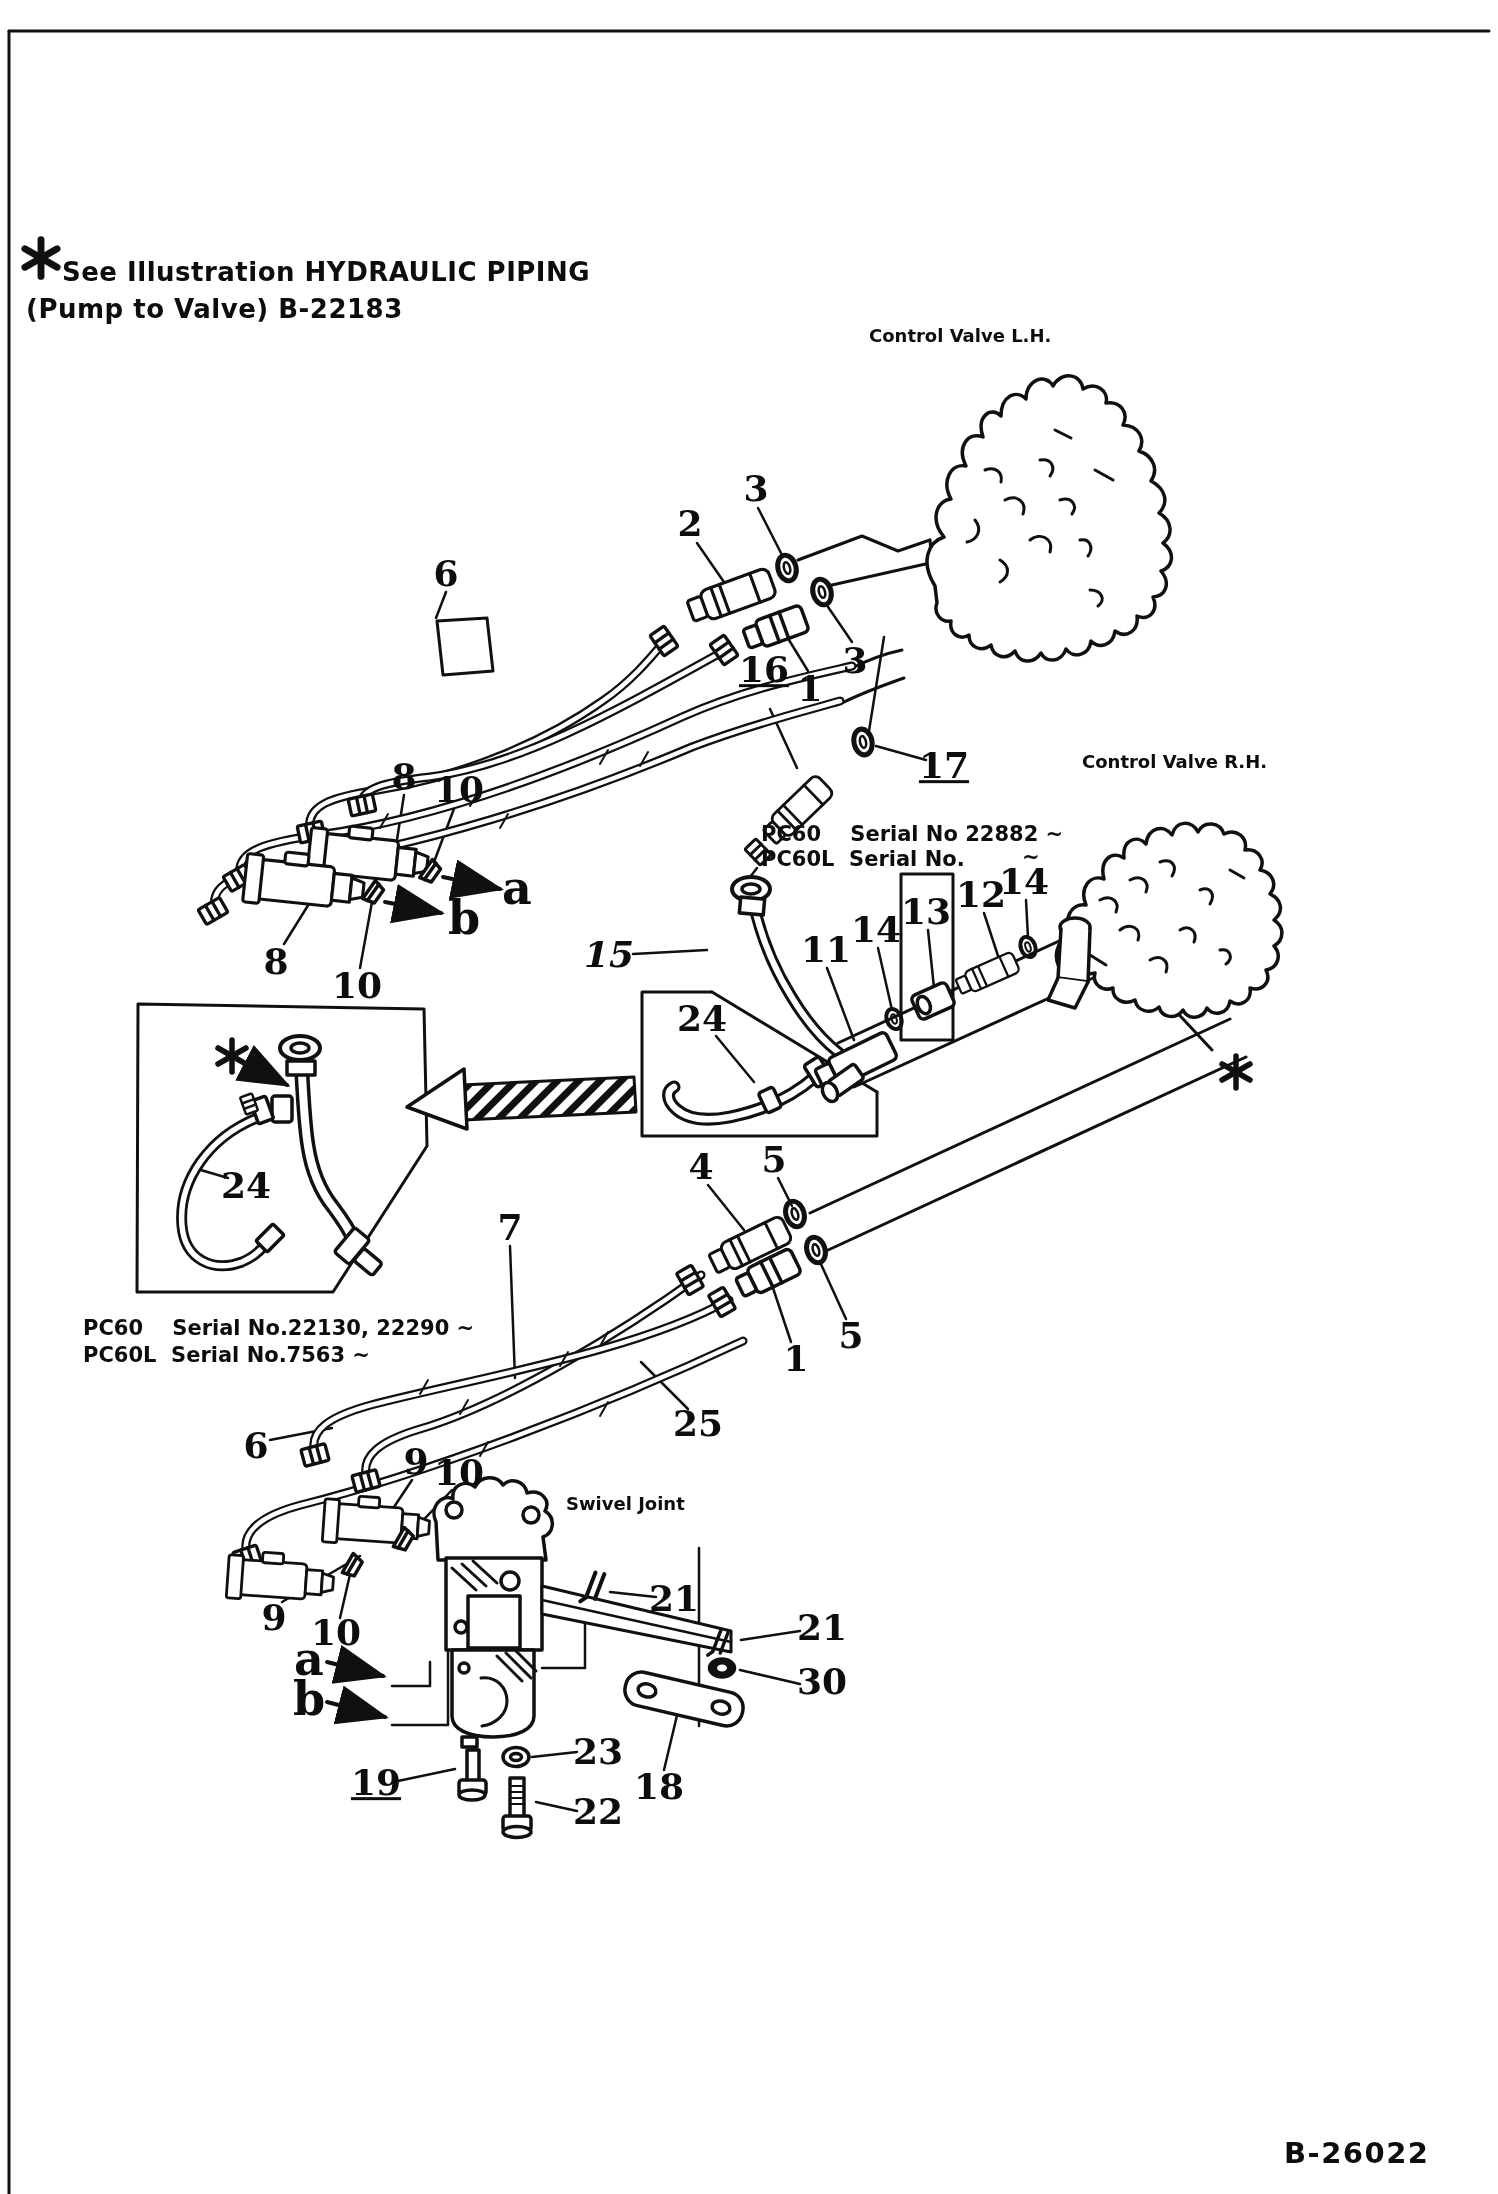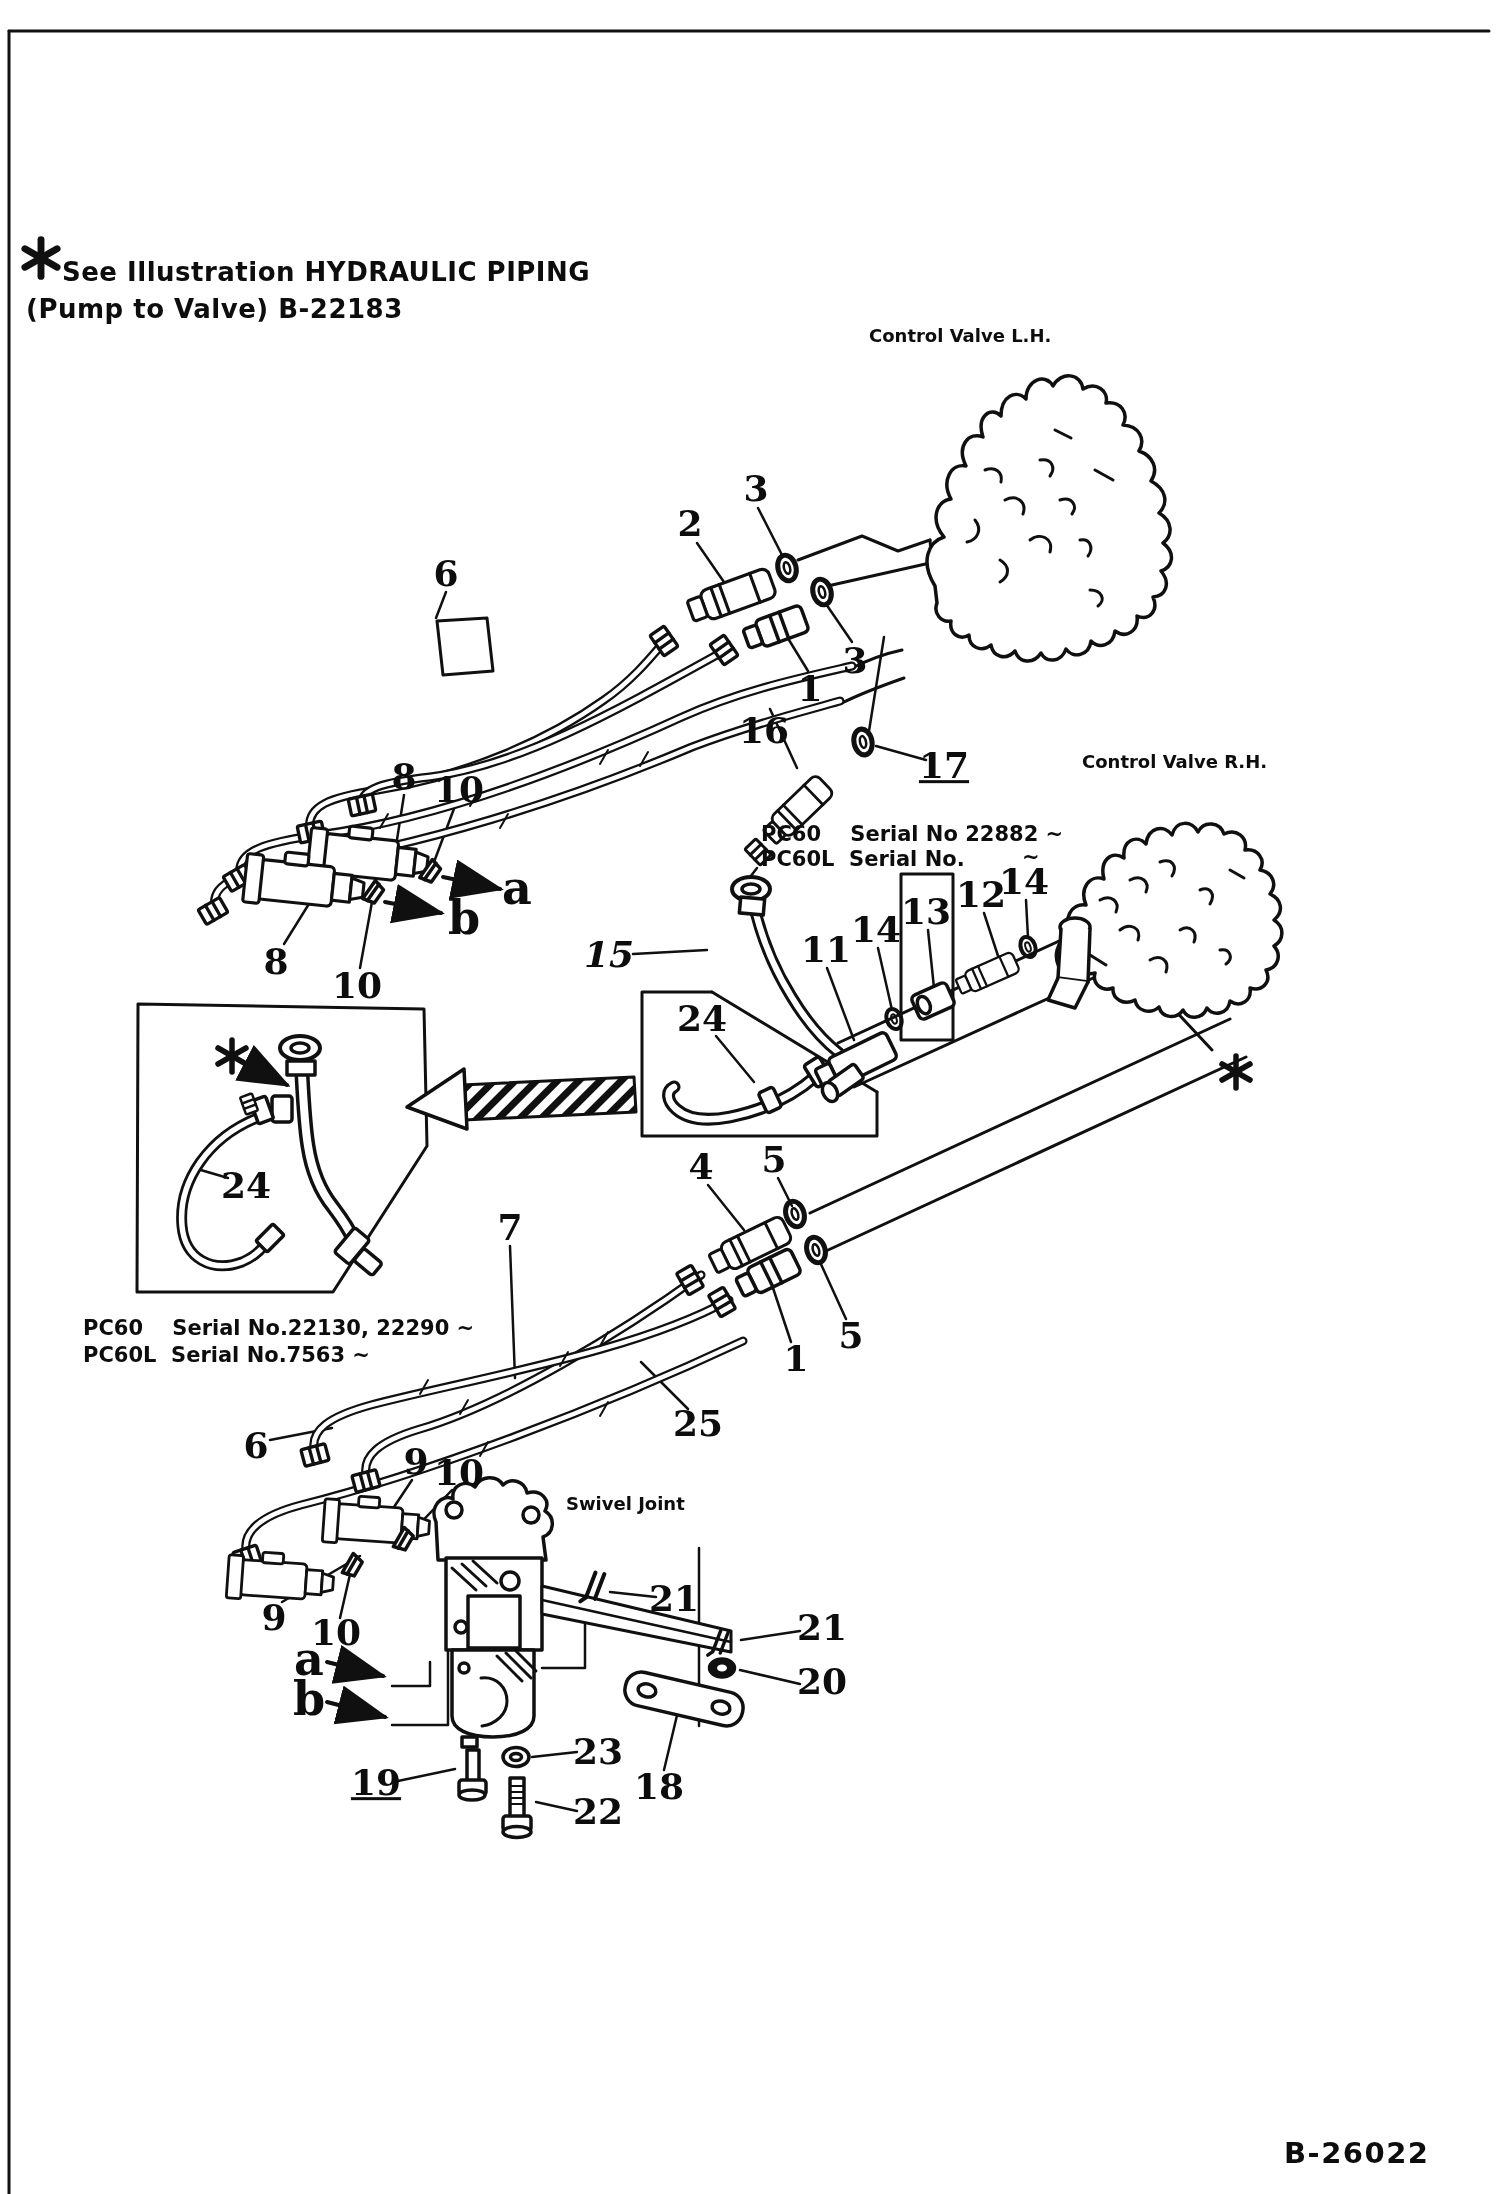--- a/index.html
+++ b/index.html
@@ -444,21 +444,21 @@
 
   <div class="lbl t-ser" style="left:83px;top:1316px">PC60    Serial No.22130, 22290 ~</div>
   <div class="lbl t-ser" style="left:83px;top:1343px">PC60L  Serial No.7563 ~</div>
 
   <div class="lbl t-doc" style="left:1284px;top:2136px">B-26022</div>
 <div class="lbl co" style="left: 446px; top: 574px;">6</div>
       <div class="lbl co" style="left: 690px; top: 524px;">2</div>
       <div class="lbl co" style="left: 756px; top: 489px;">3</div>
       <div class="lbl co" style="left: 855px; top: 661px;">3</div>
       <div class="lbl co" style="left: 810px; top: 689px;">1</div>
-      <div class="lbl co" style="left: 764px; top: 731px;">16</div>
+      <div class="lbl co" style="left: 764px; top: 670px; text-decoration: underline;">16</div>
       <div class="lbl co" style="left: 944px; top: 766px; text-decoration: underline;">17</div>
       <div class="lbl co" style="left: 404px; top: 777px;">8</div>
       <div class="lbl co" style="left: 459px; top: 790px;">10</div>
       <div class="lbl co" style="left: 276px; top: 962px;">8</div>
       <div class="lbl co" style="left: 357px; top: 986px;">10</div>
       <div class="lbl co" style="left: 609px; top: 955px; font-style: italic;">15</div>
       <div class="lbl co" style="left: 702px; top: 1019px;">24</div>
       <div class="lbl co" style="left: 826px; top: 950px;">11</div>
       <div class="lbl co" style="left: 876px; top: 930px;">14</div>
       <div class="lbl co" style="left: 926px; top: 912px; text-align: right;">13</div>
@@ -471,21 +471,21 @@
       <div class="lbl co" style="left: 796px; top: 1359px;">1</div>
       <div class="lbl co" style="left: 510px; top: 1228px;">7</div>
       <div class="lbl co" style="left: 698px; top: 1424px;">25</div>
       <div class="lbl co" style="left: 256px; top: 1446px;">6</div>
       <div class="lbl co" style="left: 416px; top: 1462px;">9</div>
       <div class="lbl co" style="left: 459px; top: 1473px;">10</div>
       <div class="lbl co" style="left: 274px; top: 1618px;">9</div>
       <div class="lbl co" style="left: 336px; top: 1633px;">10</div>
       <div class="lbl co" style="left: 674px; top: 1599px;">21</div>
       <div class="lbl co" style="left: 822px; top: 1628px;">21</div>
-      <div class="lbl co" style="left: 822px; top: 1682px;">20</div>
+      <div class="lbl co" style="left: 822px; top: 1682px;">30</div>
       <div class="lbl co" style="left: 598px; top: 1752px;">23</div>
       <div class="lbl co" style="left: 659px; top: 1787px;">18</div>
       <div class="lbl co" style="left: 376px; top: 1783px; text-decoration: underline;">19</div>
       <div class="lbl co" style="left: 598px; top: 1812px;">22</div>
       <div class="lbl sec" style="left: 517px; top: 891px;">a</div>
       <div class="lbl sec" style="left: 464px; top: 921px;">b</div>
       <div class="lbl sec" style="left: 309px; top: 1662px;">a</div>
       <div class="lbl sec" style="left: 309px; top: 1702px;">b</div>
     </div>
 

